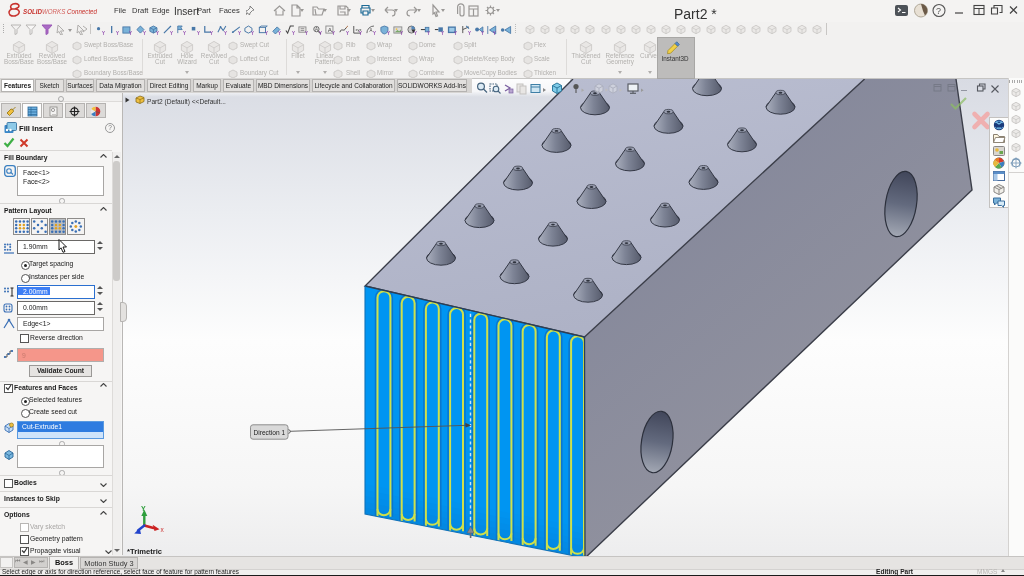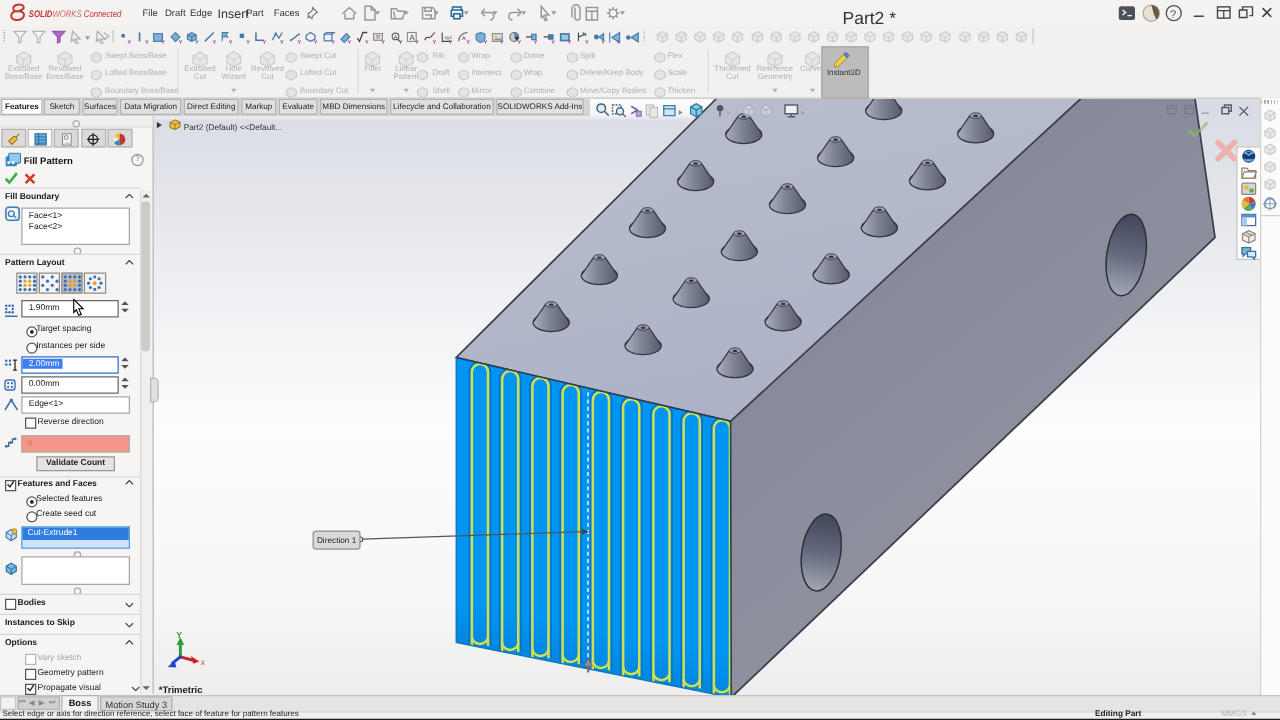--- a/index.html
+++ b/index.html
@@ -852,21 +852,21 @@
       <path d="M5.5 5.5 L1.2 8 A4.8 4.8 0 0 0 5.5 10.3 Z" fill="#3a7fc0"></path>
       <path d="M5.5 5.5 L1.2 3 A4.8 4.8 0 0 1 5.5 0.7 Z" fill="#f0c040"></path>
       <path d="M5.5 5.5 l4.5 1.5" stroke="#555" stroke-width="0.6"></path>
     </svg>
 <svg style="position:absolute;left:4px;top:29px" width="13" height="12" viewBox="0 0 13 12">
 <rect x="0.5" y="3" width="9" height="8" rx="1" fill="#3a87c8"></rect>
 <rect x="3" y="0.5" width="9.5" height="8" rx="1" fill="#8ecae8" stroke="#2a6798" stroke-width="0.8"></rect>
 <circle cx="3" cy="8" r="1.2" fill="#fff"></circle>
       <circle cx="6.5" cy="8" r="1.2" fill="#fff"></circle>
 </svg>
-<div style="position:absolute;left:19px;top:31px;font-size:7.6px;font-weight:bold;color:#111">Fill Pattern</div>
+<div style="position:absolute;left:19px;top:31px;font-size:7.6px;font-weight:bold;color:#111">Fill Insert</div>
 <div style="position:absolute;left:105px;top:30px;width:8px;height:8px;border:1px solid #999;border-radius:50%;color:#777;font-size:6.5px;text-align:center;line-height:8px">?</div>
 <svg style="position:absolute;left:3px;top:44px" width="12" height="11" viewBox="0 0 12 11">
       <path d="M1.5 6 L4.5 9 L10.5 1.5" fill="none" stroke="#3faf46" stroke-width="2.2"></path>
     </svg>
 <svg style="position:absolute;left:19px;top:45px" width="10" height="10" viewBox="0 0 10 10">
       <path d="M1.5 1.5 L8.5 8.5 M8.5 1.5 L1.5 8.5" stroke="#d03a2a" stroke-width="2"></path>
     </svg>
 <div style="position:absolute;left:0;top:57px;width:112px;height:1px;background:#d9d7d5"></div>
 <div style="position:absolute;left:4px;top:61px;font-weight:bold">Fill Boundary</div>
 <div style="position:absolute;left:100px;top:63px;width:7px;height:4px;transform:rotate(180deg)"><svg width="7" height="4" viewBox="0 0 7 4">

